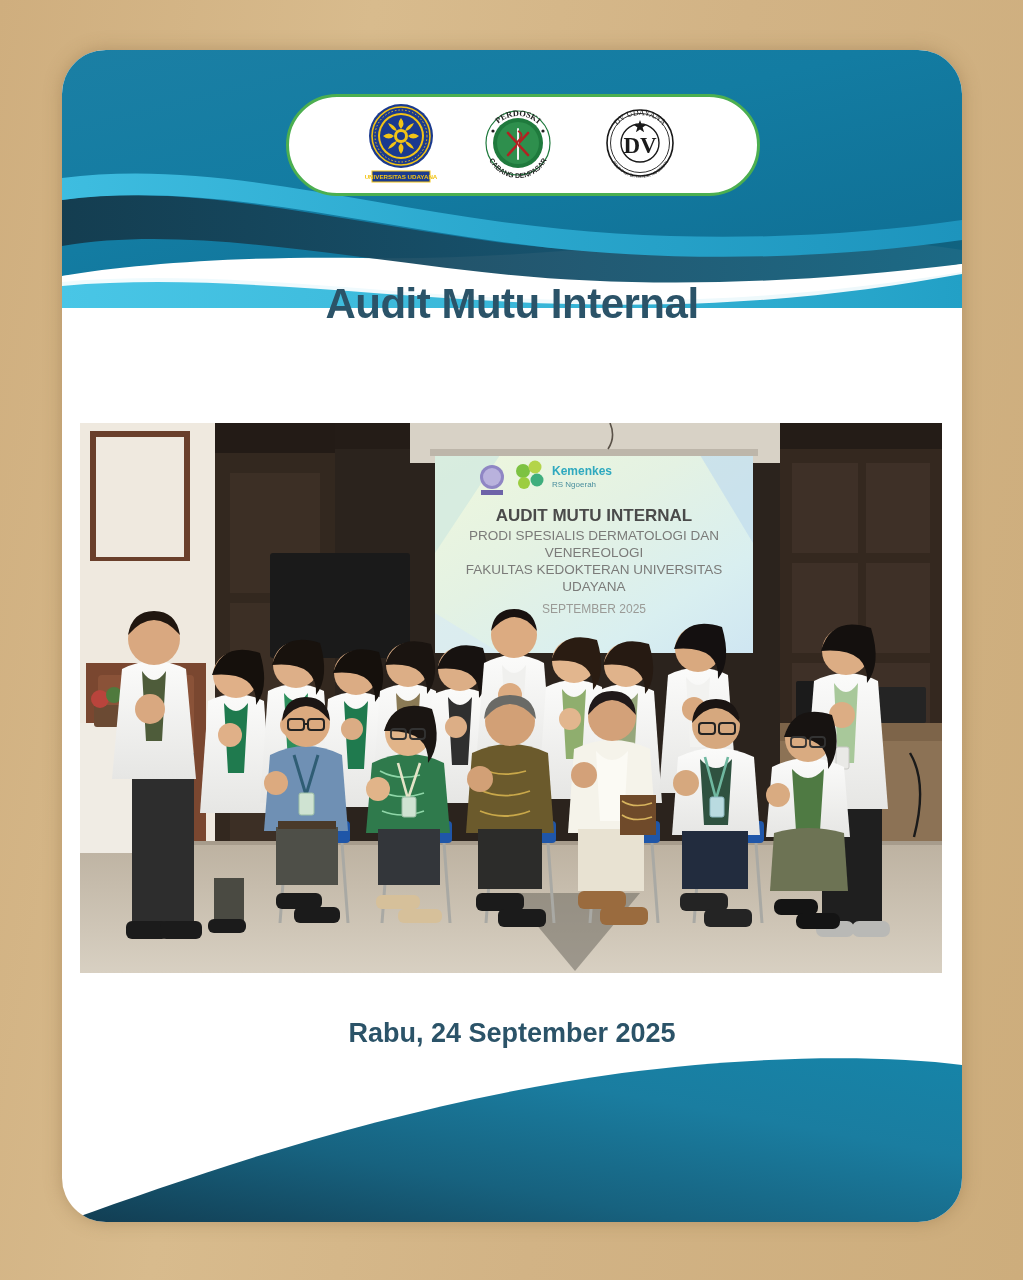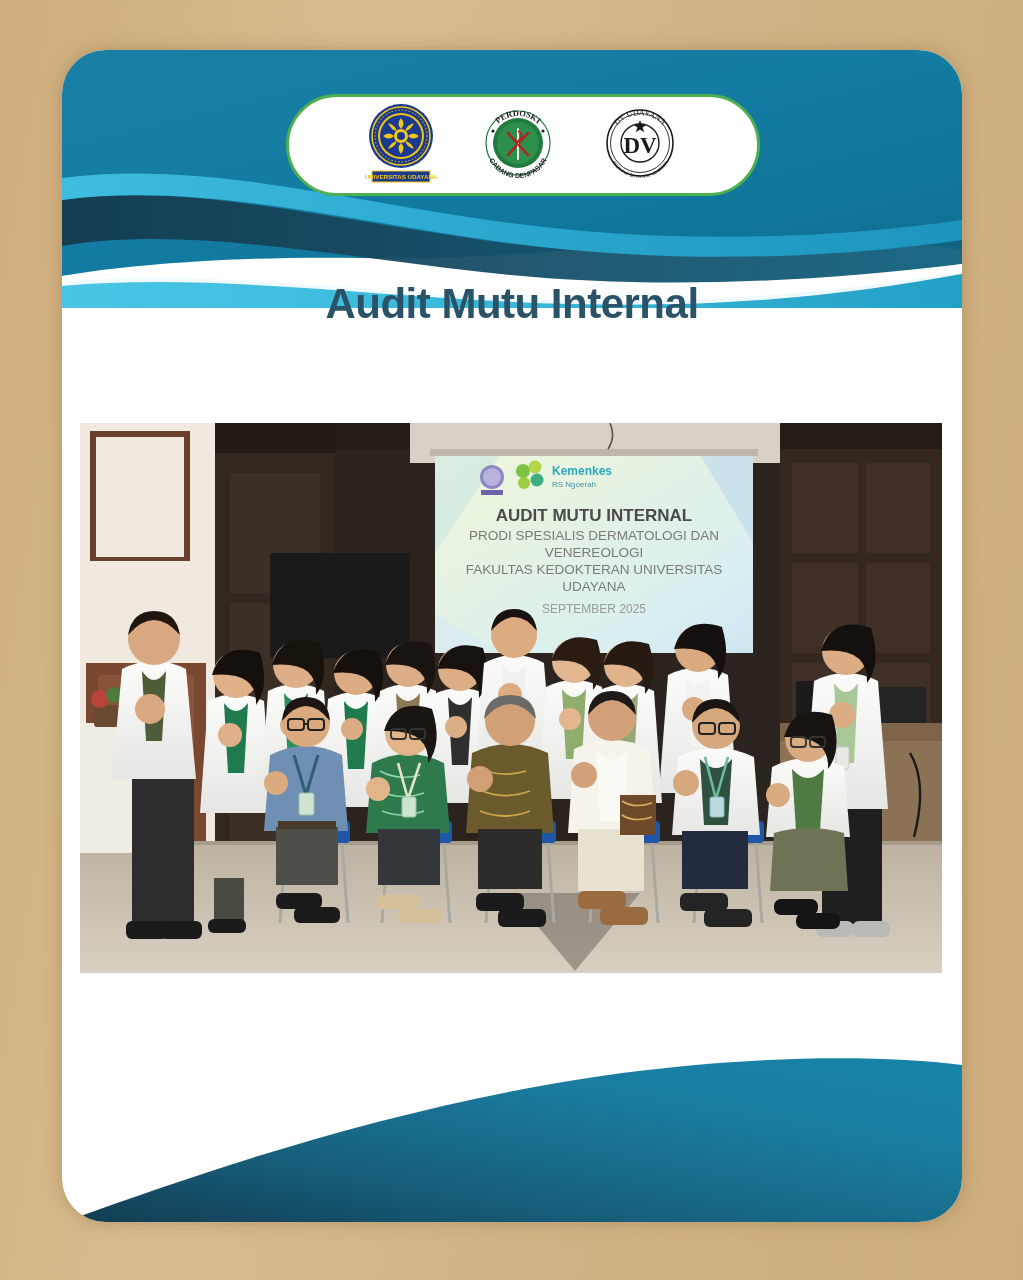--- a/index.html
+++ b/index.html
@@ -516,20 +516,21 @@
             <rect x="711" y="314" width="15" height="10" rx="3" fill="none" stroke="#333" stroke-width="1.8"></rect>
             <rect x="730" y="314" width="15" height="10" rx="3" fill="none" stroke="#333" stroke-width="1.8"></rect>
             <circle cx="698" cy="372" r="12" fill="#d9ab81"></circle>
             <rect x="694" y="476" width="44" height="16" rx="7" fill="#141414"></rect>
             <rect x="716" y="490" width="44" height="16" rx="7" fill="#141414"></rect>
           </g>
         </svg>
       </div>
     </div>
 
+    <div class="date">Rabu, 24 September 2025</div>
 
     <div class="footer-wave">
       <svg viewBox="0 0 900 165" preserveAspectRatio="none">
         <defs>
           <linearGradient id="gFoot" x1="0" y1="1" x2="1" y2="0">
             <stop offset="0%" stop-color="#123d52"></stop>
             <stop offset="35%" stop-color="#17627f"></stop>
             <stop offset="70%" stop-color="#1a7da0"></stop>
             <stop offset="100%" stop-color="#1684a8"></stop>
           </linearGradient>

